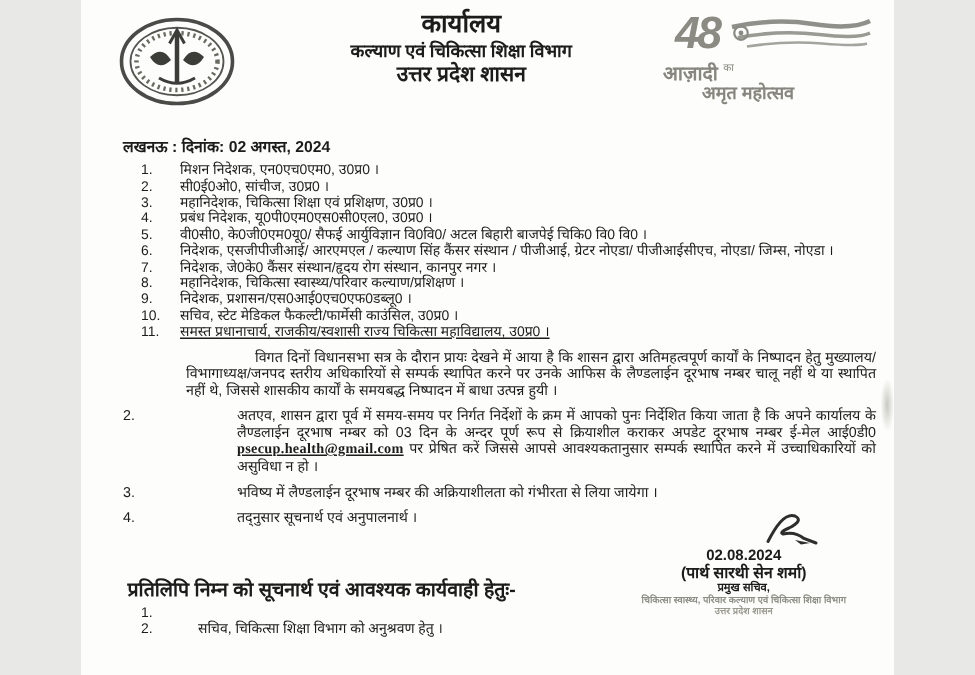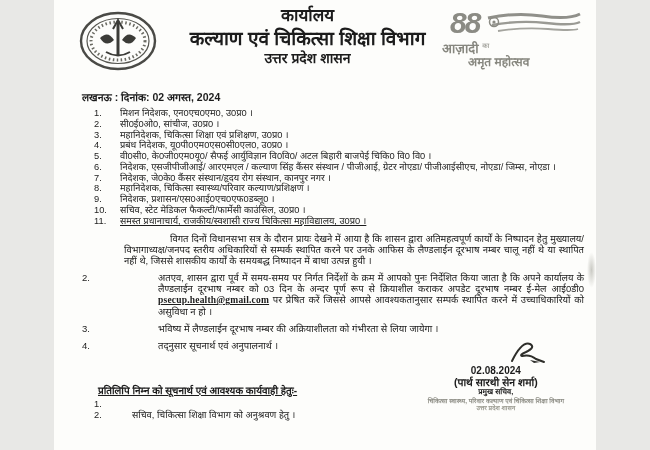--- a/index.html
+++ b/index.html
@@ -7,21 +7,21 @@
     position:relative; width:542px; height:450px; margin:0 auto;
     background:#fdfdfb; overflow:hidden;
     font-family:"Liberation Sans","DejaVu Sans",sans-serif;
     color:#1c1c1c;
   }
   
   .emblem { position:absolute; left:22px; top:8px; width:84px; height:72px; }
   .header-titles { position:absolute; left:120px; right:155px; top:6px; text-align:center; font-weight:bold; line-height:1.22; }
   .ht1 { font-size:17px; }
   .ht2 { font-size:15px; }
-  .ht3 { font-size:19px; }
+  .ht3 { font-size:12px;font-family:Liberation Serif, serif; }
   .ht4 { font-size:14px; }
   .azadi { position:absolute; right:12px; top:8px; width:150px; color:#87877f; }
   .azadi-top { position:relative; height:34px; }
   .azadi-75 { position:absolute; left:16px; top:-2px; font-size:30px; font-weight:bold; font-style:italic; color:#8b8b84; letter-spacing:-2px; }
   .azadi-swoosh { position:absolute; left:52px; top:2px; }
   .azadi-l1 { font-size:13px; font-weight:bold; margin-left:8px; line-height:1; }
   .azadi-ka { font-size:7px; font-weight:normal; vertical-align:top; }
   .azadi-l2 { font-size:12px; font-weight:bold; margin-left:34px; line-height:1.2; }
   
   .body-col { position:absolute; top:90px; left:28px; right:12px; }
@@ -39,21 +39,21 @@
   
   .footer { position:relative; height:74px; margin-top:3px; }
   .sig-block { position:absolute; right:20px; top:-16px; text-align:center; line-height:1.15; }
   .sig-scribble { display:block; margin-left:auto; margin-right:14px; }
   .sig-date { font-size:10px; font-weight:bold; }
   .sig-name { font-size:10.5px; font-weight:600; }
   .sig-desig { font-size:7.5px; font-weight:600; }
   .sig-dept { font-size:6.3px; color:#8e8e86; font-weight:600; }
   .sig-govt { font-size:6.3px; color:#9a9a90; font-weight:600; }
   .copy-block { position:absolute; left:0; top:28px; }
-  .copy-head { font-size:10px; font-weight:bold; text-decoration:underline; margin-left:16px; }
+  .copy-head { font-size:13px; font-weight:bold; margin-left:3px; }
   .copy-items { margin-left:12px; font-size:9.3px; line-height:1.25; margin-top:2px; }
   .smudge { position:absolute; right:0; top:252px; width:9px; height:36px;
     background:radial-gradient(closest-side,#c9c9c3,transparent); }
 </style>
 </head>
 <body>
 
 <div class="page">
 
   <div class="emblem">
@@ -70,21 +70,21 @@
   </div>
 
   <div class="header-titles">
     <div class="ht1">कार्यालय</div>
     <div class="ht3">कल्याण एवं चिकित्सा शिक्षा विभाग</div>
     <div class="ht4">उत्तर प्रदेश शासन</div>
   </div>
 
   <div class="azadi">
     <div class="azadi-top">
-      <span class="azadi-75">88</span>
+      <span class="azadi-75">48</span>
       <svg class="azadi-swoosh" width="96" height="30" viewBox="0 0 96 30">
         <path d="M2 8 Q30 2 56 6 T94 4" fill="none" stroke="#90908a" stroke-width="3"></path>
         <path d="M6 15 Q34 10 60 13 T94 12" fill="none" stroke="#9a9a94" stroke-width="2.4"></path>
         <path d="M12 21 Q38 17 62 19 T92 19" fill="none" stroke="#a4a49e" stroke-width="1.8"></path>
         <circle cx="8" cy="12" r="4.5" fill="none" stroke="#8b8b84" stroke-width="1.5"></circle>
         <circle cx="8" cy="12" r="1.6" fill="#8b8b84"></circle>
       </svg>
     </div>
     <div class="azadi-l1">
       <span>आज़ादी</span>

